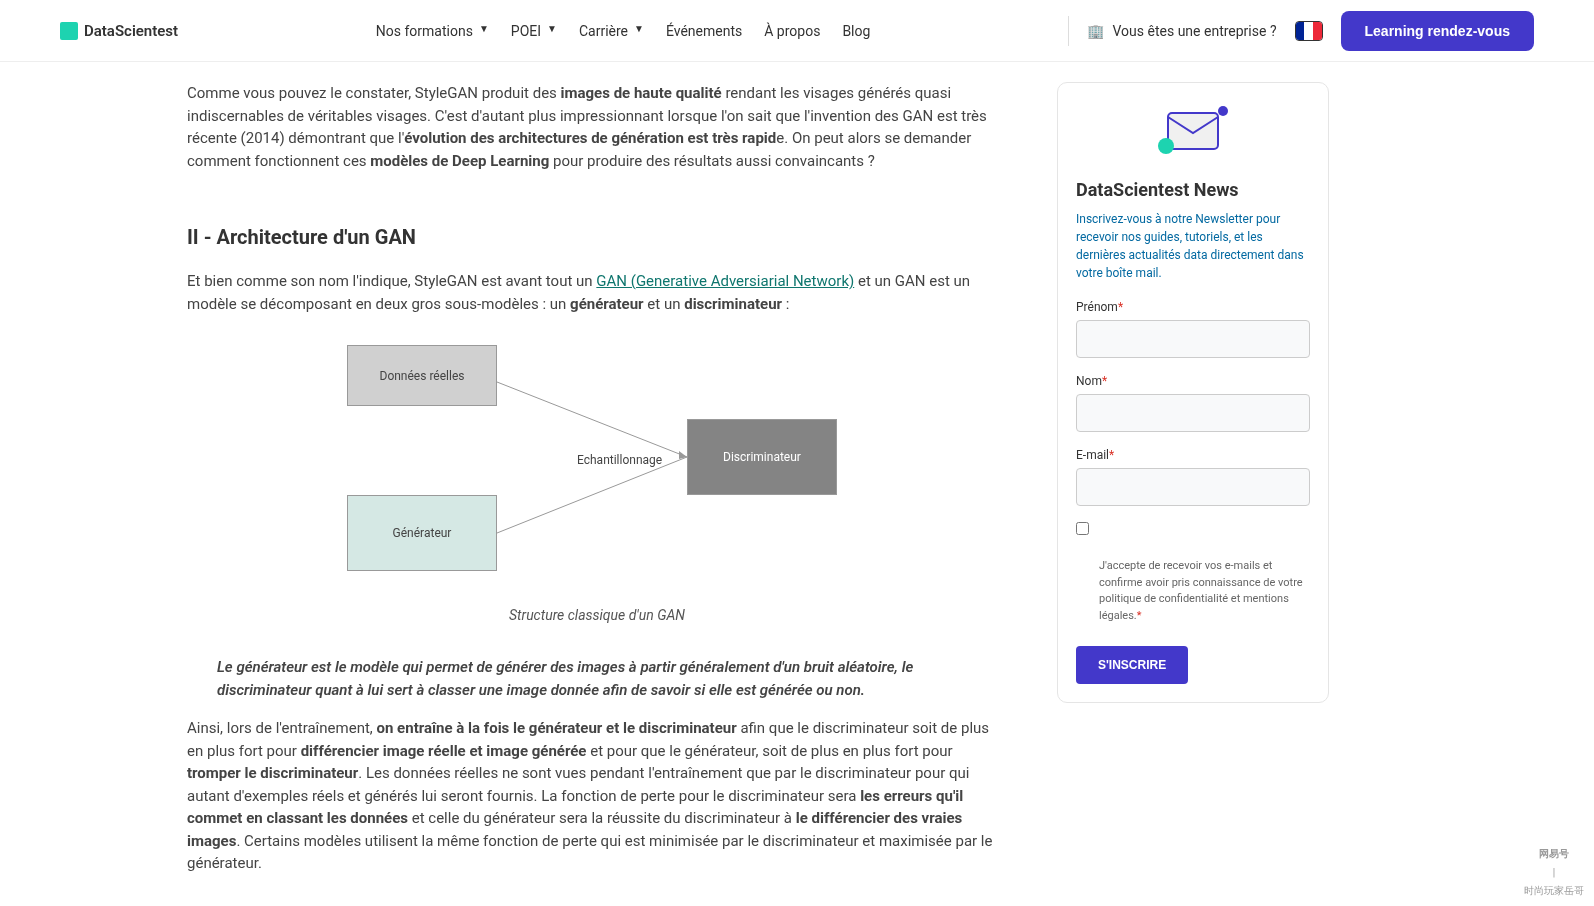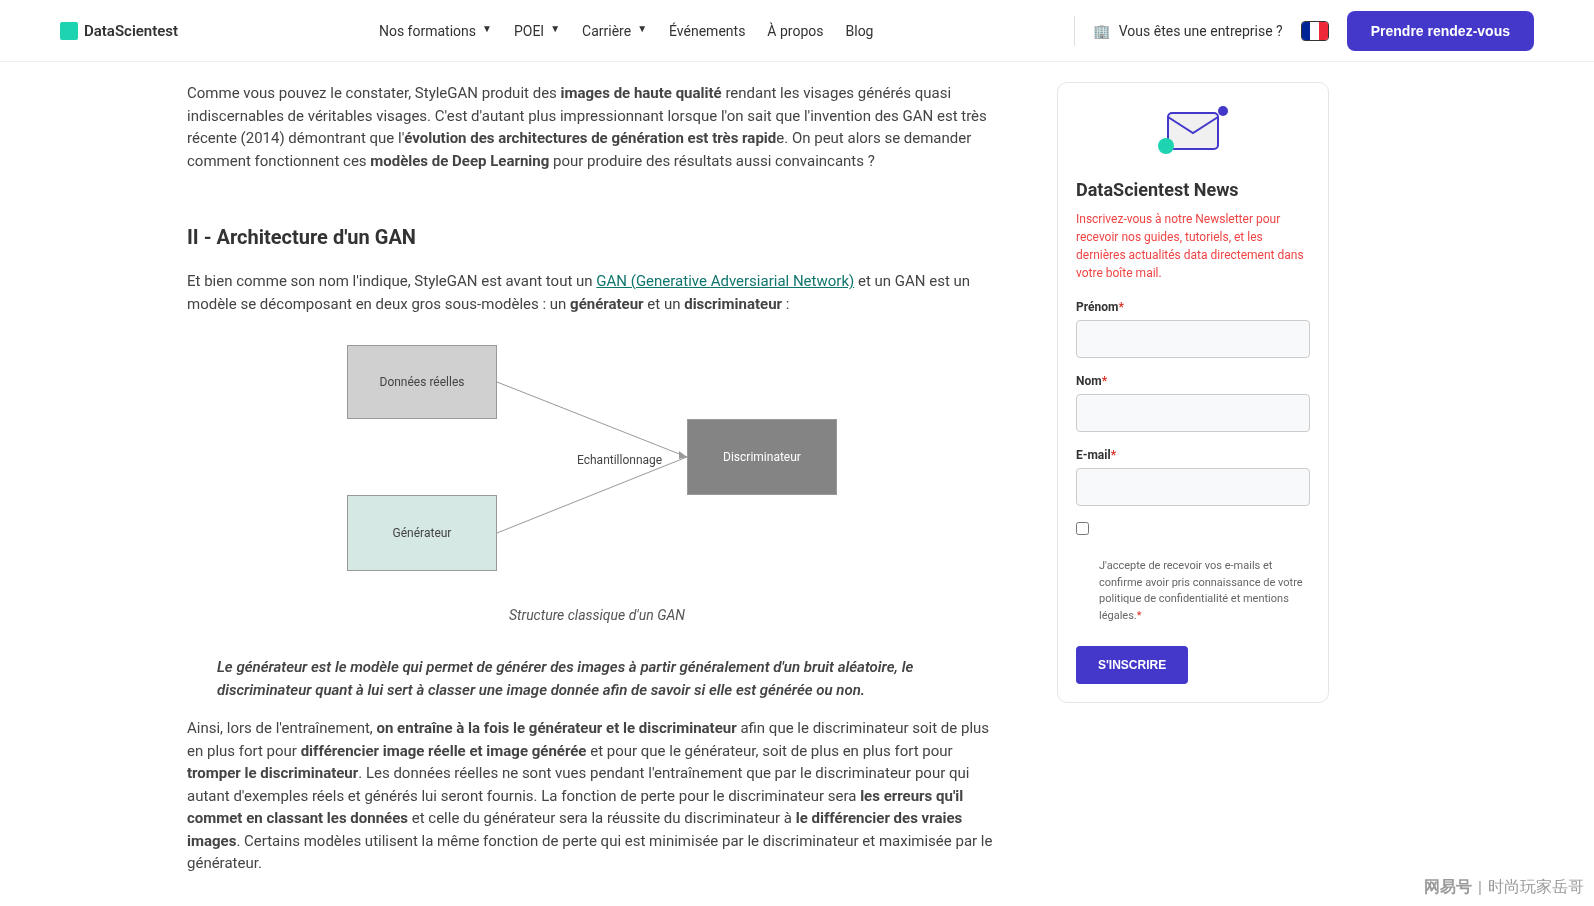--- a/index.html
+++ b/index.html
@@ -22,29 +22,29 @@
 .article h2 { font-size: 20px; font-weight: 700; margin: 50px 0 18px; color: #333; }
 .article a { color: #0f766e; text-decoration: underline; }
 .diagram { margin: 30px auto; width: 500px; position: relative; }
 .dbox { position: absolute; border: 1px solid #999; display: flex; align-items: center; justify-content: center; font-size: 12px; }
 .caption { text-align: center; font-style: italic; margin-top: 8px; color: #555; font-size: 14px; }
 .quote { padding: 0 30px; margin: 30px 0; font-style: italic; font-weight: 600; font-size: 15px; line-height: 1.5; }
 .sidebar { width: 272px; }
 .news-card { border: 1px solid #e5e5e5; border-radius: 10px; padding: 18px; }
 .news-icon { text-align: center; margin-bottom: 14px; }
 .news-title { font-size: 18px; font-weight: 700; margin-bottom: 10px; }
-.news-desc { font-size: 12px; color: #ef4444; line-height: 1.5; margin-bottom: 18px; }
+.news-desc { font-size: 12px; color: #0369a1; line-height: 1.5; margin-bottom: 18px; }
 .form-group { margin-bottom: 16px; }
-.form-label { font-size: 12px; font-weight: 700; color: #333; display: block; margin-bottom: 6px; }
+.form-label { font-size: 12px; font-weight: 400; color: #333; display: block; margin-bottom: 6px; }
 .req { color: #d93025; }
 .form-input { width: 100%; padding: 10px; border: 1px solid #ccc; border-radius: 4px; font-size: 14px; background: #f8f9fa; }
 .checkbox-row { display: flex; gap: 10px; align-items: flex-start; margin-bottom: 22px; }
 .checkbox-label { font-size: 11px; color: #666; line-height: 1.5; margin-top: 36px; }
 .submit-btn { background: #4338ca; color: #fff; padding: 12px 22px; border: none; border-radius: 4px; font-weight: 700; font-size: 12px; cursor: pointer; text-transform: uppercase; text-align: center; }
-.watermark { position: fixed; bottom: 8px; right: 10px; font-size: 16px; color: #999; display: flex; align-items: center; gap: 6px; }
+.watermark { position: fixed; bottom: 8px; right: 10px; font-size: 10px; color: #999; display: flex; align-items: center; gap: 6px; flex-direction: column; }
 </style>
 </head>
 <body>
 
 <header class="header">
   <div class="logo">
     <span class="logo-icon"></span>
     <span>DataScientest</span>
   </div>
   <nav class="nav">
@@ -74,34 +74,34 @@
     <div class="divider"></div>
     <div class="enterprise">
       <span>🏢</span>
       <span>Vous êtes une entreprise ?</span>
     </div>
     <div class="flag">
       <div class="flag-stripe" style="background:#002395"></div>
       <div class="flag-stripe" style="background:#fff"></div>
       <div class="flag-stripe" style="background:#ed2939"></div>
     </div>
-    <button class="cta-btn">Prendre rendez-vous</button>
+    <button class="cta-btn">Learning rendez-vous</button>
   </div>
 </header>
 
 <div class="container">
   <article class="article">
     <p><span>Comme vous pouvez le constater, StyleGAN produit des </span><b>images de haute qualité</b><span> rendant les visages générés quasi indiscernables de véritables visages. C'est d'autant plus impressionnant lorsque l'on sait que l'invention des GAN est très récente (2014) démontrant que l'</span><b>évolution des architectures de génération est très rapid</b><span>e. On peut alors se demander comment fonctionnent ces </span><b>modèles de Deep Learning</b><span> pour produire des résultats aussi convaincants ?</span></p>
 
     <h2>II - Architecture d'un GAN</h2>
 
     <p><span>Et bien comme son nom l'indique, StyleGAN est avant tout un </span><a href="#">GAN (Generative Adversiarial Network)</a><span> et un GAN est un modèle se décomposant en deux gros sous-modèles : un </span><b>générateur</b><span> et un </span><b>discriminateur</b><span> :</span></p>
 
     <div class="diagram" style="height:230px;">
-      <div class="dbox" style="left:0;top:0;width:150px;height:74px;background:#d0d0d0;">Données réelles</div>
+      <div class="dbox" style="left:0;top:0;width:150px;height:61px;background:#d0d0d0;">Données réelles</div>
       <div class="dbox" style="left:0;top:150px;width:150px;height:76px;background:#d5e8e4;">Générateur</div>
       <div class="dbox" style="left:340px;top:74px;width:150px;height:76px;background:#848484;color:#fff;">Discriminateur</div>
       <div style="position:absolute;left:230px;top:106px;font-size:12px;">Echantillonnage</div>
       <svg style="position:absolute;left:0;top:0;width:500px;height:230px;pointer-events:none;">
         <line x1="150" y1="37" x2="340" y2="112" stroke="#999" stroke-width="1"></line>
         <polygon points="340,112 332,106 332,114" fill="#999"></polygon>
         <line x1="150" y1="188" x2="340" y2="112" stroke="#999" stroke-width="1"></line>
       </svg>
     </div>
     <div class="caption">Structure classique d'un GAN</div>

